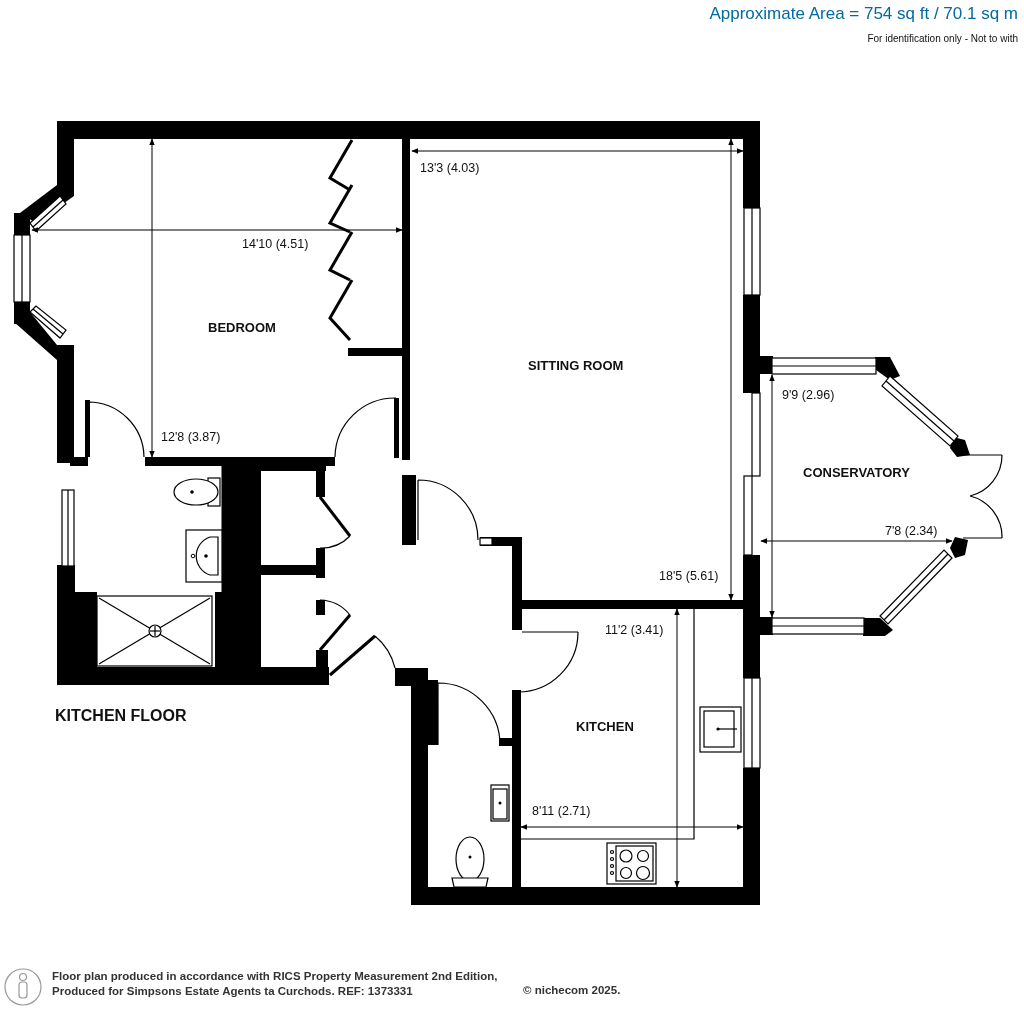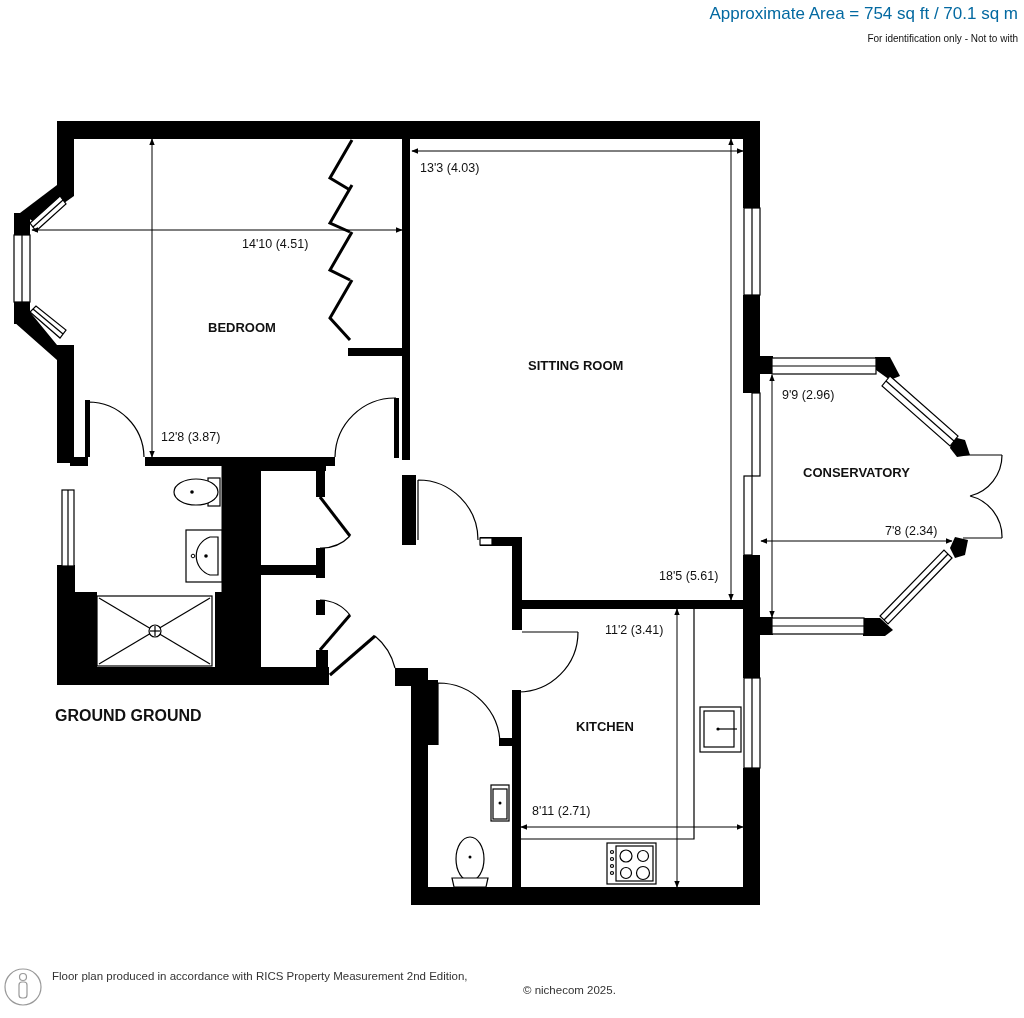--- a/index.html
+++ b/index.html
@@ -4,23 +4,23 @@
   <style>
     html, body { margin: 0; padding: 0; background: #ffffff; }
     body { width: 1024px; height: 1018px; position: relative; overflow: hidden;
            font-family: "Liberation Sans", "DejaVu Sans", sans-serif; color: #1a1a1a; }
     .area-title { position: absolute; right: 6px; top: 4px; font-size: 17px; color: #0369a1; white-space: nowrap; }
     .area-note { position: absolute; right: 6px; top: 33px; font-size: 10px; color: #111; white-space: nowrap; }
     #plan { position: absolute; left: 0; top: 0; width: 1024px; height: 1018px; }
     .room-label { font-family: "Liberation Sans", sans-serif; font-weight: bold; font-size: 13px; fill: #111; }
     .dim-label { font-family: "Liberation Sans", sans-serif; font-size: 12.5px; fill: #111; }
     .floor-label { position: absolute; left: 55px; top: 707px; font-weight: bold; font-size: 16px; color: #111; }
-    .footer { position: absolute; left: 52px; top: 969px; font-size: 11.5px; line-height: 15px; color: #333; }
+    .footer { position: absolute; left: 52px; top: 969px; font-size: 11.5px; line-height: 15px; color: #333; font-weight: bold; }
     .footer-icon { position: absolute; left: 3px; top: 965px; }
-    .copyright { position: absolute; left: 523px; top: 984px; font-size: 11.5px; color: #333; }
+    .copyright { position: absolute; left: 523px; top: 984px; font-size: 11.5px; color: #333; font-weight: bold; }
     .wall { fill: #000; }
     .thin { stroke: #000; stroke-width: 1.2; fill: none; }
     .win { fill: #fff; stroke: #000; stroke-width: 1.2; }
   </style>
 </head>
 <body>
 
 <div class="area-title">Approximate Area = 754 sq ft / 70.1 sq m</div>
 <div class="area-note">For identification only - Not to with</div>
 
@@ -240,23 +240,24 @@
 
   <text class="room-label" x="803" y="477">CONSERVATORY</text>
   <text class="dim-label" x="782" y="399">9'9 (2.96)</text>
   <text class="dim-label" x="885" y="535">7'8 (2.34)</text>
 
   <text class="room-label" x="576" y="731">KITCHEN</text>
   <text class="dim-label" x="605" y="634">11'2 (3.41)</text>
   <text class="dim-label" x="532" y="815">8'11 (2.71)</text>
 </svg>
 
-<div class="floor-label">GROUND GROUND</div>
+<div class="floor-label">KITCHEN FLOOR</div>
 
 <svg class="footer-icon" width="40" height="44" viewBox="0 0 40 44">
   <circle cx="20" cy="22" r="18" fill="none" stroke="#999" stroke-width="1.2"></circle>
   <circle cx="20" cy="12" r="3.5" fill="none" stroke="#999" stroke-width="1.2"></circle>
   <rect x="16" y="17" width="8" height="16" rx="3" fill="none" stroke="#999" stroke-width="1.2"></rect>
 </svg>
 <div class="footer">
   <div>Floor plan produced in accordance with RICS Property Measurement 2nd Edition,</div>
+  <div>Produced for Simpsons Estate Agents ta Curchods.   REF: 1373331</div>
 </div>
 <div class="copyright">© nichecom 2025.</div>
 
 </body></html>

